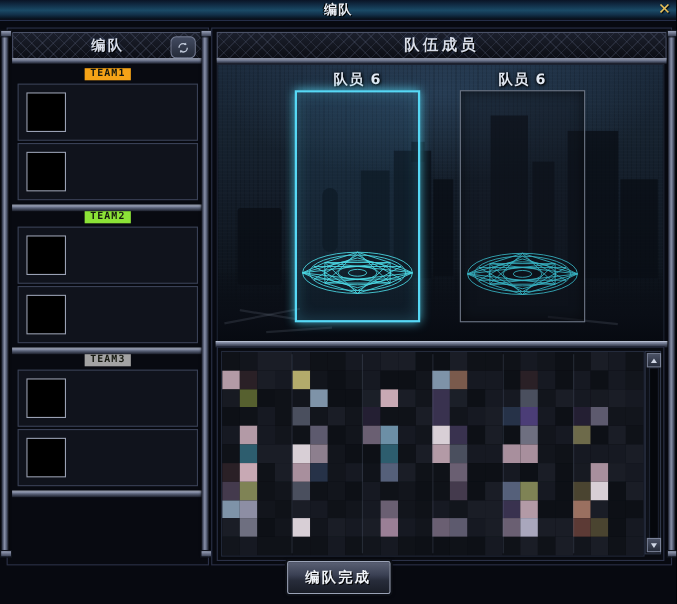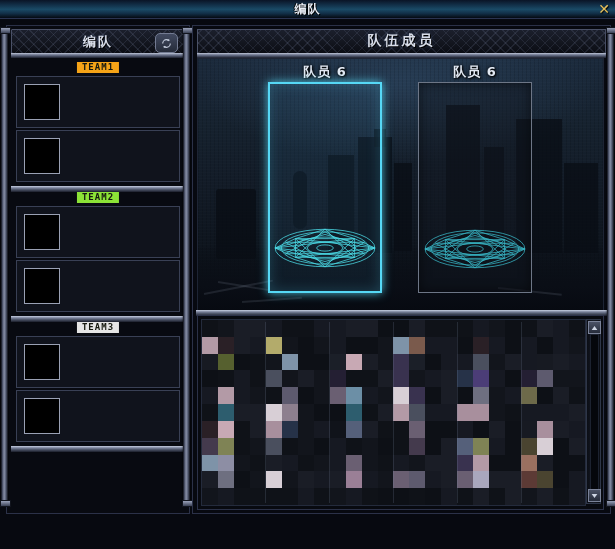--- a/index.html
+++ b/index.html
@@ -118,21 +118,20 @@
     position:absolute;left:192px;top:6px;width:417px;height:487px;
     background:#070910;border:1px solid #2b3148;
   }
   .rp-head{
     position:absolute;left:4px;top:3px;right:4px;height:23px;
     background:
       repeating-linear-gradient(45deg,rgba(110,120,150,.18) 0 1px,transparent 1px 7px),
       repeating-linear-gradient(-45deg,rgba(110,120,150,.18) 0 1px,transparent 1px 7px),
       linear-gradient(180deg,#1b1f2c 0%,#13161f 55%,#0b0d14 100%);
     border:1px solid #4a5167;
-    font-family:Liberation Mono, monospace;
   }
   .rp-head-title{
     position:absolute;left:0;right:0;top:0;height:23px;line-height:23px;
     text-align:center;color:#d8dde8;font-size:14px;font-weight:bold;
     text-shadow:1px 1px 0 #000,0 0 4px #2a3a5a;letter-spacing:3px;
   }
 
   
   .stage{
     position:absolute;left:4px;top:32px;width:405px;height:252px;
@@ -272,21 +271,21 @@
         <div class="slot-row" style="top:14px;">
           <div class="slot-avatar"></div>
         </div>
         <div class="slot-row" style="top:68px;">
           <div class="slot-avatar"></div>
         </div>
       </div>
       <div class="block-div" style="top:290px;"></div>
 
       <div class="team-block" style="top:296px;">
-        <div class="team-tag" style="background:#e5e5e5;">TEAM3</div>
+        <div class="team-tag" style="background:#a3a3a3;">TEAM3</div>
         <div class="slot-row" style="top:14px;">
           <div class="slot-avatar"></div>
         </div>
         <div class="slot-row" style="top:68px;">
           <div class="slot-avatar"></div>
         </div>
       </div>
       <div class="block-div" style="top:420px;"></div>
 
     </div>
@@ -654,15 +653,20 @@
             <svg width="7" height="6" viewBox="0 0 10 8">
               <path d="M5 7 L1 1 L9 1 Z" fill="#cfd6e4"></path>
             </svg>
           </div>
         </div>
       </div>
     </div>
 
     <div class="pillar" style="left:607px;top:10px;height:476px;"></div>
 
+    <div class="confirm-wrap">
+      <div class="confirm-btn">
+        <span class="confirm-label">编队完成</span>
+      </div>
+    </div>
 
   </div>
 </div>
 
 </body></html>

